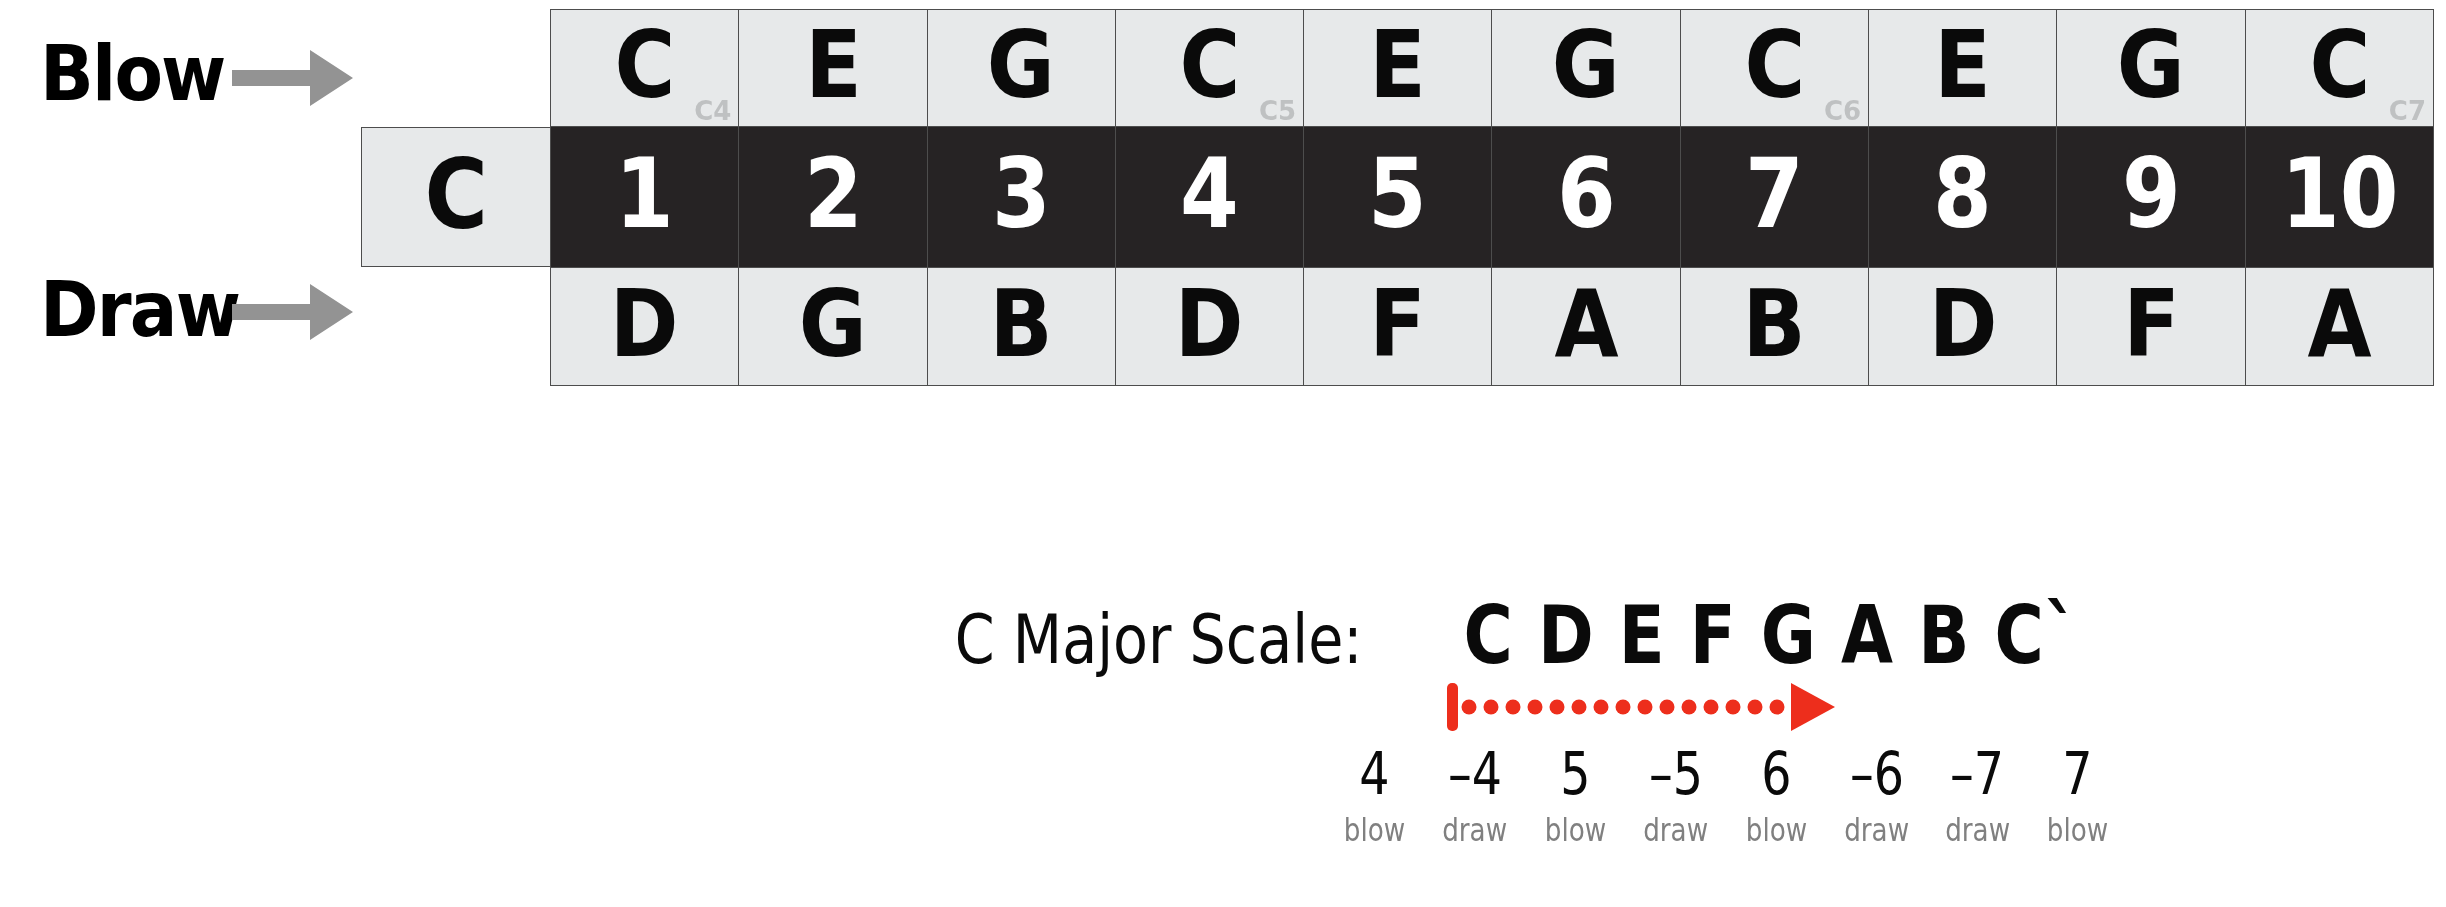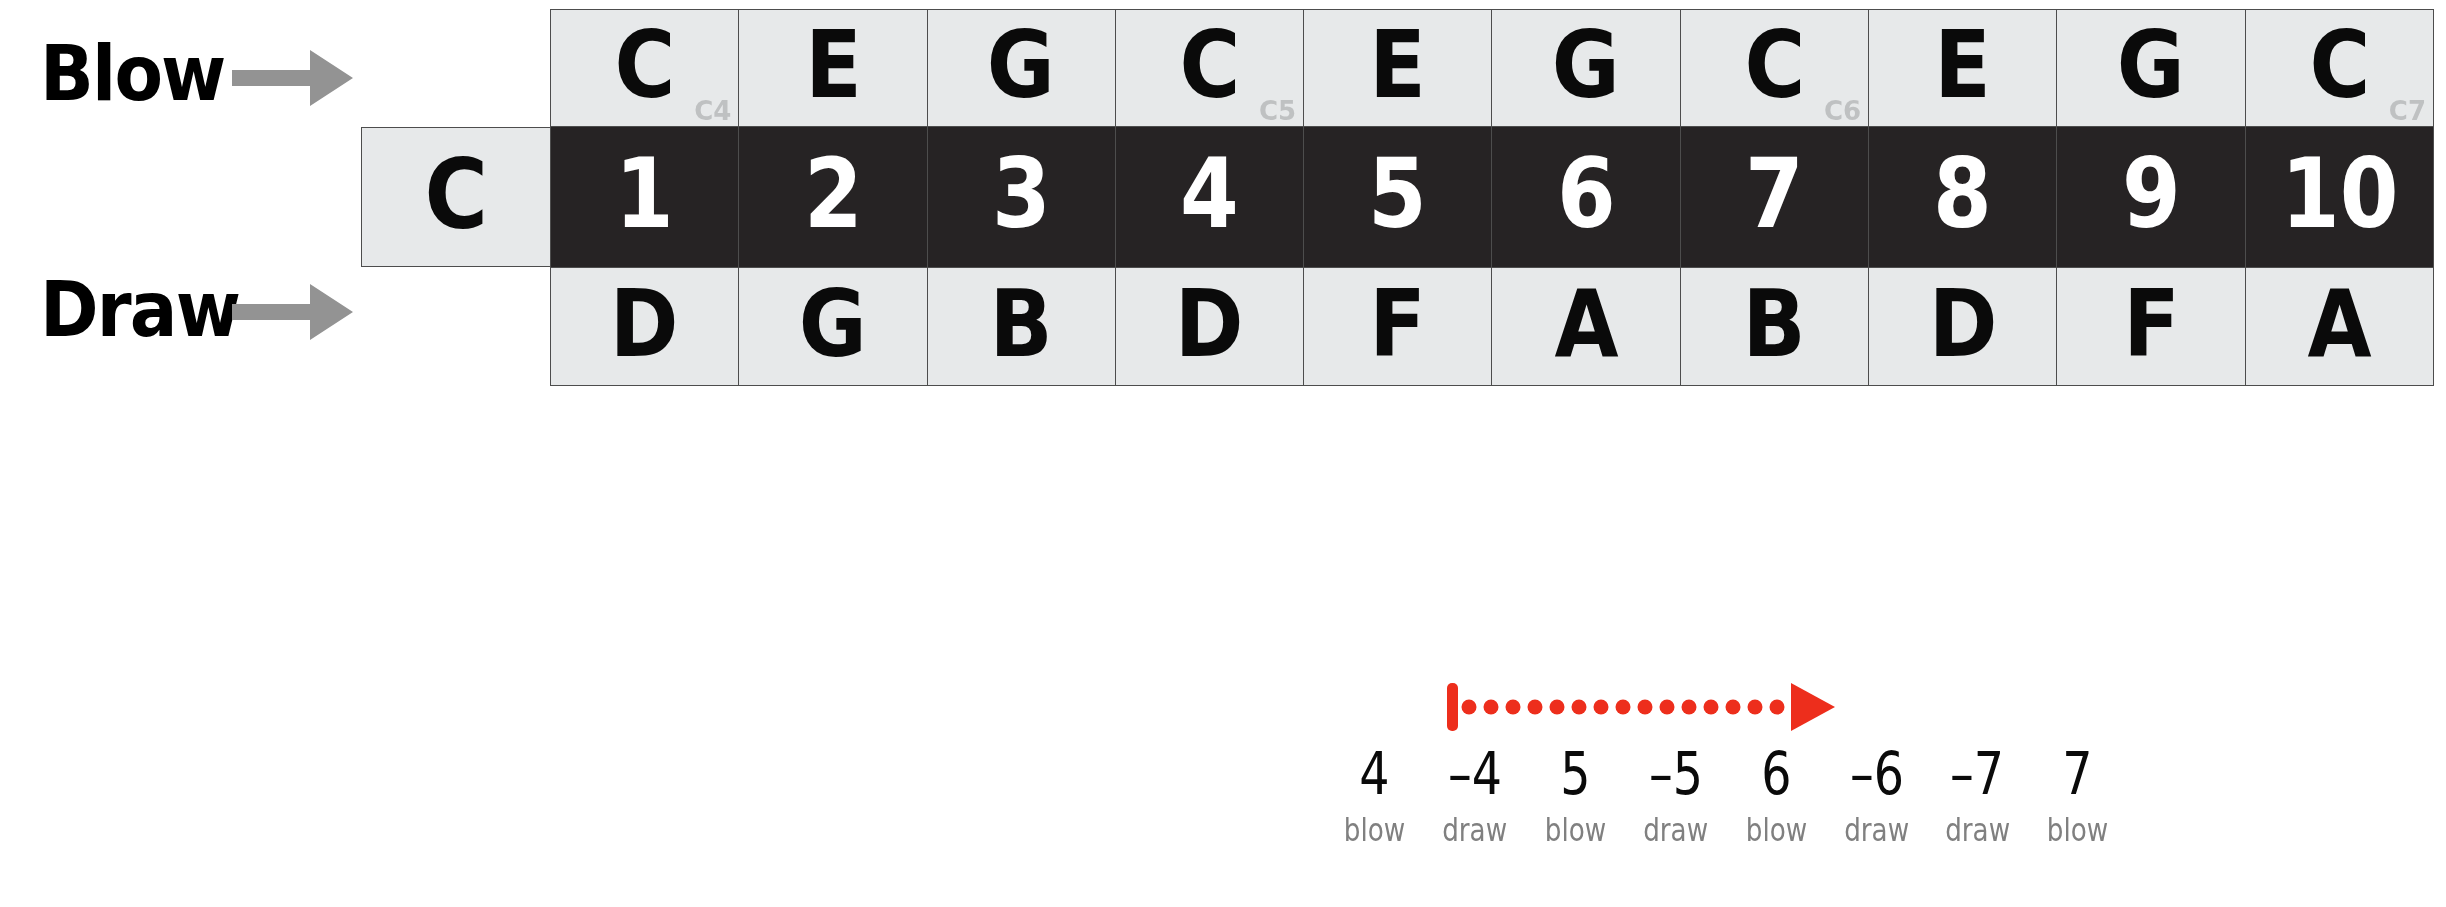--- a/index.html
+++ b/index.html
@@ -340,20 +340,24 @@
     </div>
     <div class="cell note-cell">
       <span class="note-letter">A</span>
     </div>
   </div>
 
 </div>
 
 <div id="caption">
 
+  <div id="scale-line">
+    <span id="scale-caption-text">C Major Scale:</span>
+    <span id="scale-notes">C D E F G A B C`</span>
+  </div>
 
   <svg id="direction-arrow" width="390" height="52" viewBox="0 0 390 52">
     <rect x="0" y="2" width="11" height="48" rx="5" fill="#ED2E1C"></rect>
     <g fill="#ED2E1C">
       <circle cx="22" cy="26" r="7.5"></circle>
       <circle cx="44" cy="26" r="7.5"></circle>
       <circle cx="66" cy="26" r="7.5"></circle>
       <circle cx="88" cy="26" r="7.5"></circle>
       <circle cx="110" cy="26" r="7.5"></circle>
       <circle cx="132" cy="26" r="7.5"></circle>

